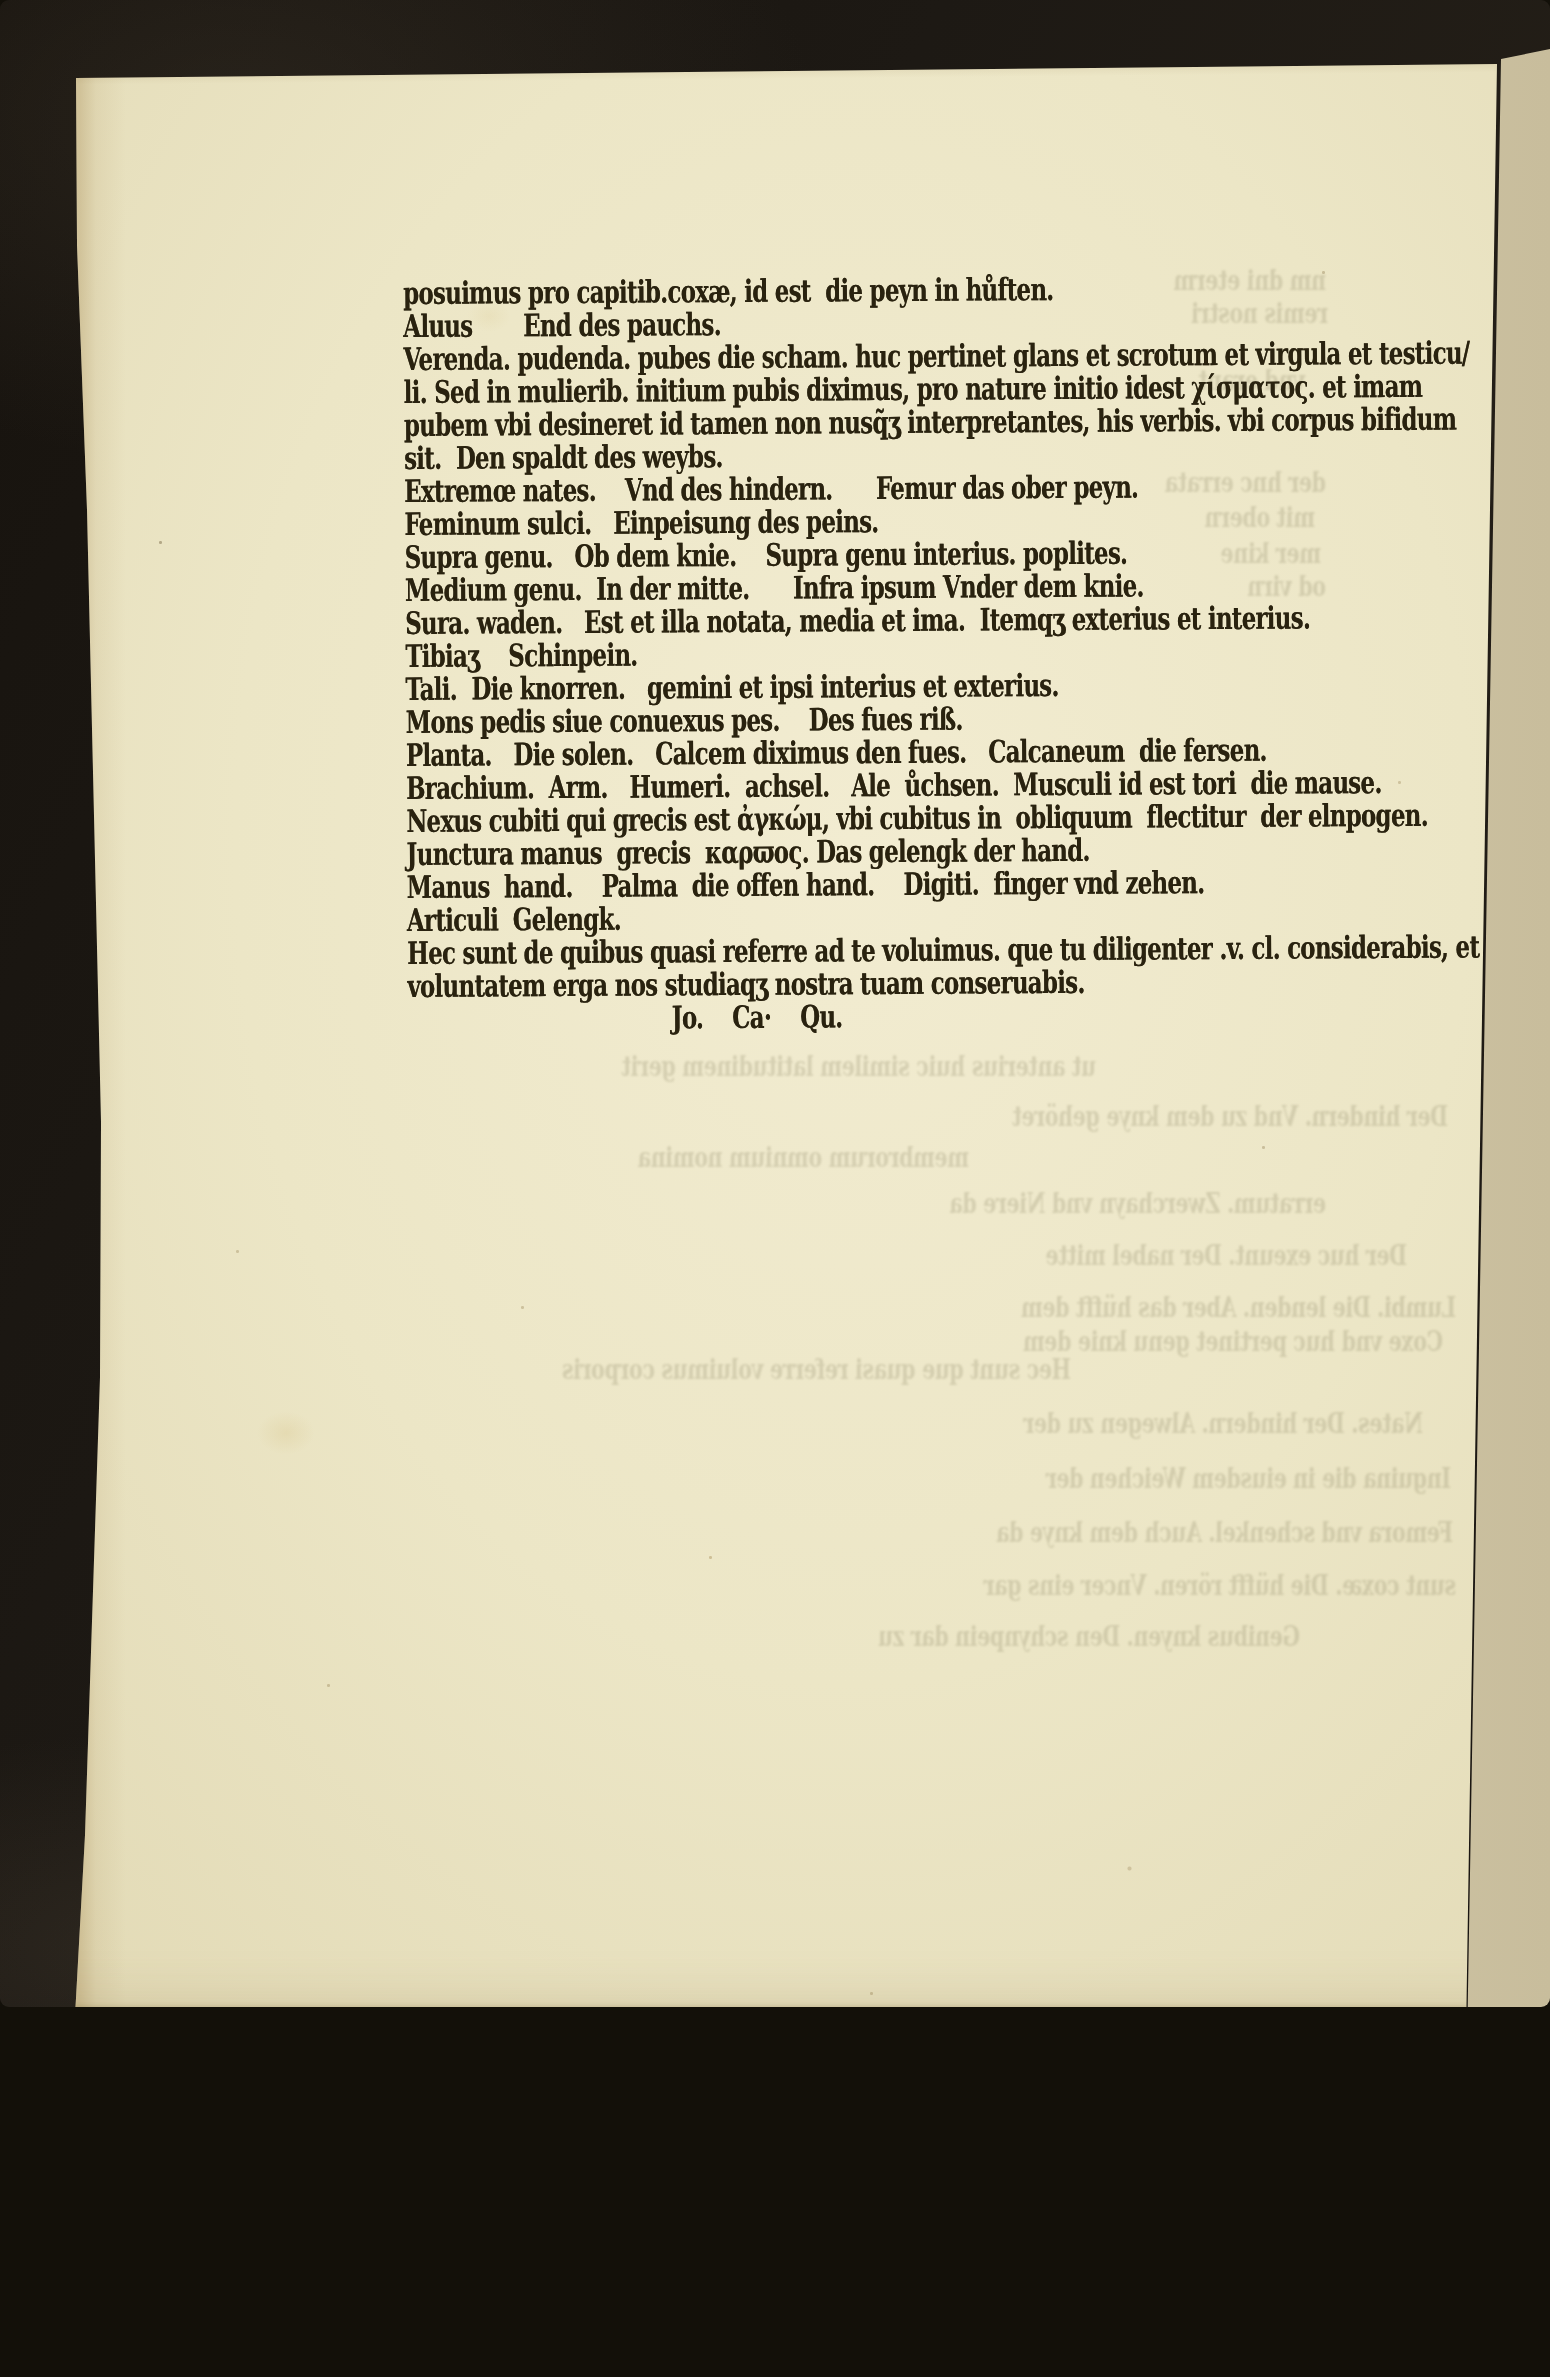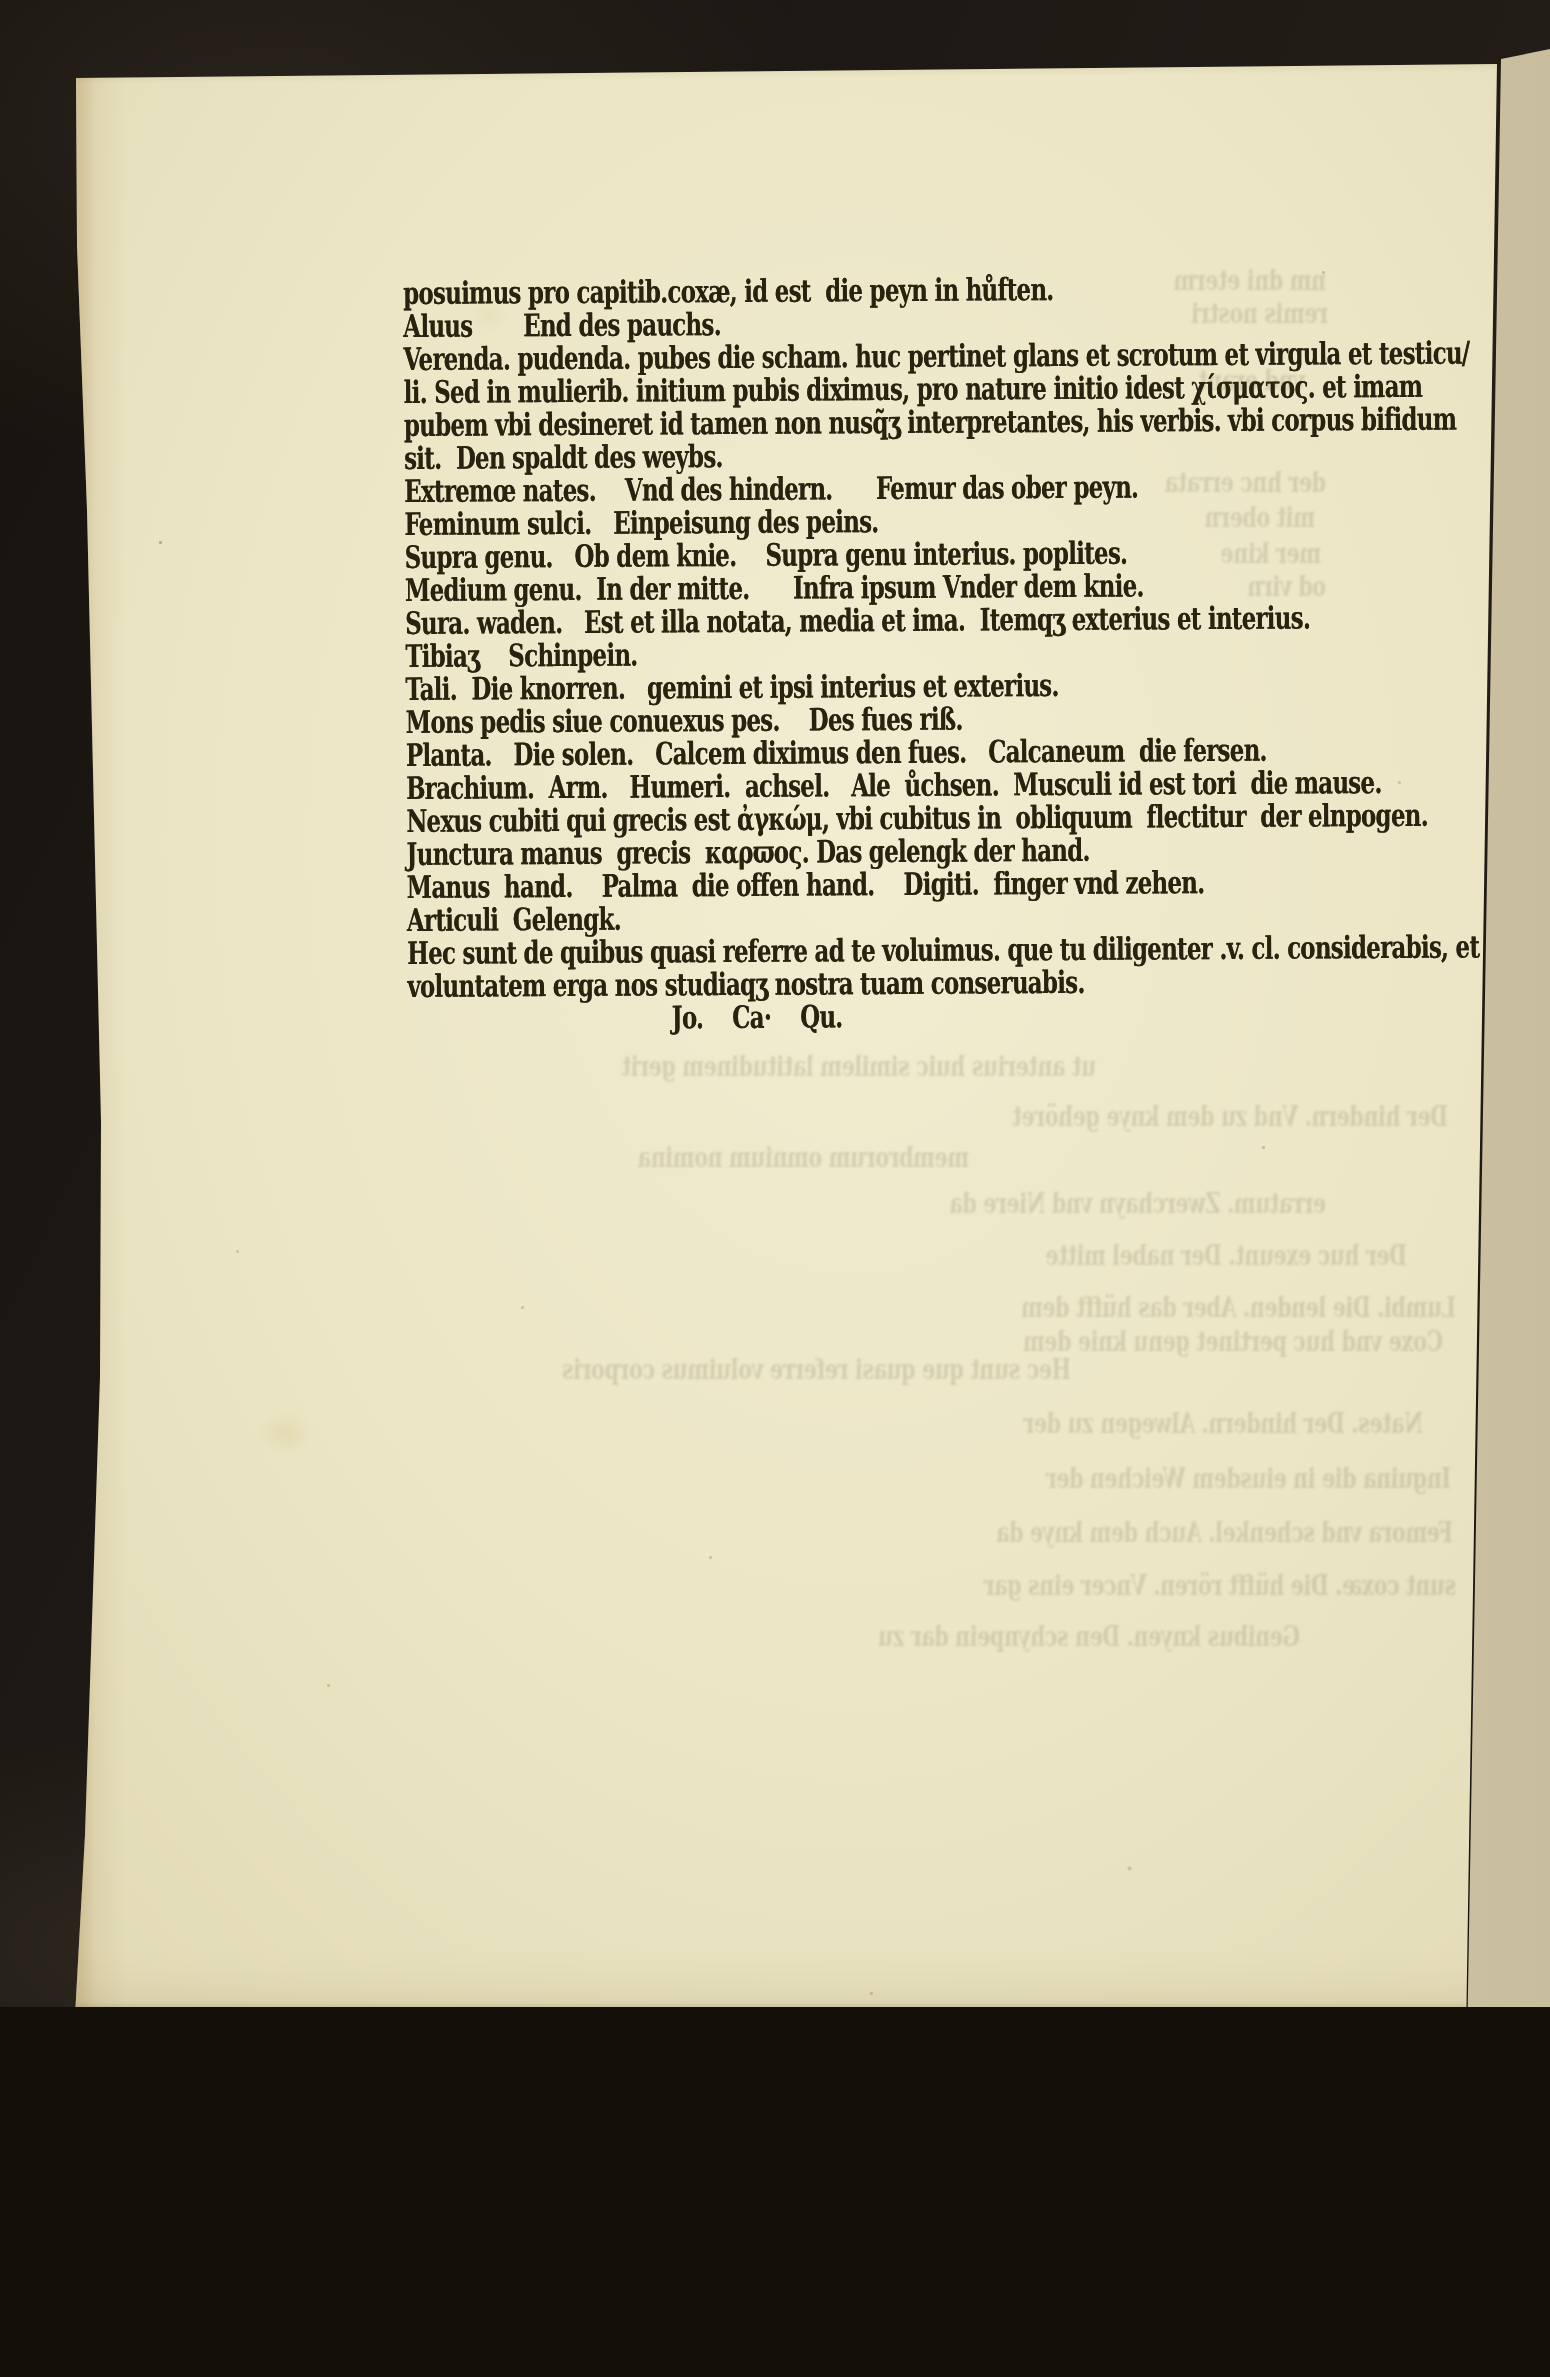--- a/index.html
+++ b/index.html
@@ -1,17 +1,17 @@
 <!DOCTYPE html>
 <html style="font-size:8.2px"><head>
 <meta charset="utf-8">
 <style>
   html,body{margin:0;padding:0;background:#131009;}
   #scene{position:relative;width:1550px;height:2007px;overflow:hidden;
-         font-family:"DejaVu Serif",serif;}
+         font-family:"DejaVu Serif",serif;border-radius:9px;}
   
   #backdrop{position:absolute;inset:0;
     background:
       radial-gradient(918px 561px at 16% 6%, rgba(66,58,46,.38), transparent 62%),
       radial-gradient(663px 306px at 10% 97%, rgba(80,70,56,.30), transparent 70%),
       linear-gradient(115deg,#17130e 0%,#1d1914 38%,#231e17 68%,#181410 100%);}
   
   #fore-edge{position:absolute;inset:0;
     clip-path:polygon(1501px 59px,1550px 49px,1550px 2042px,1479px 2046px,1471px 2168px,1465px 2166px);
     background:

